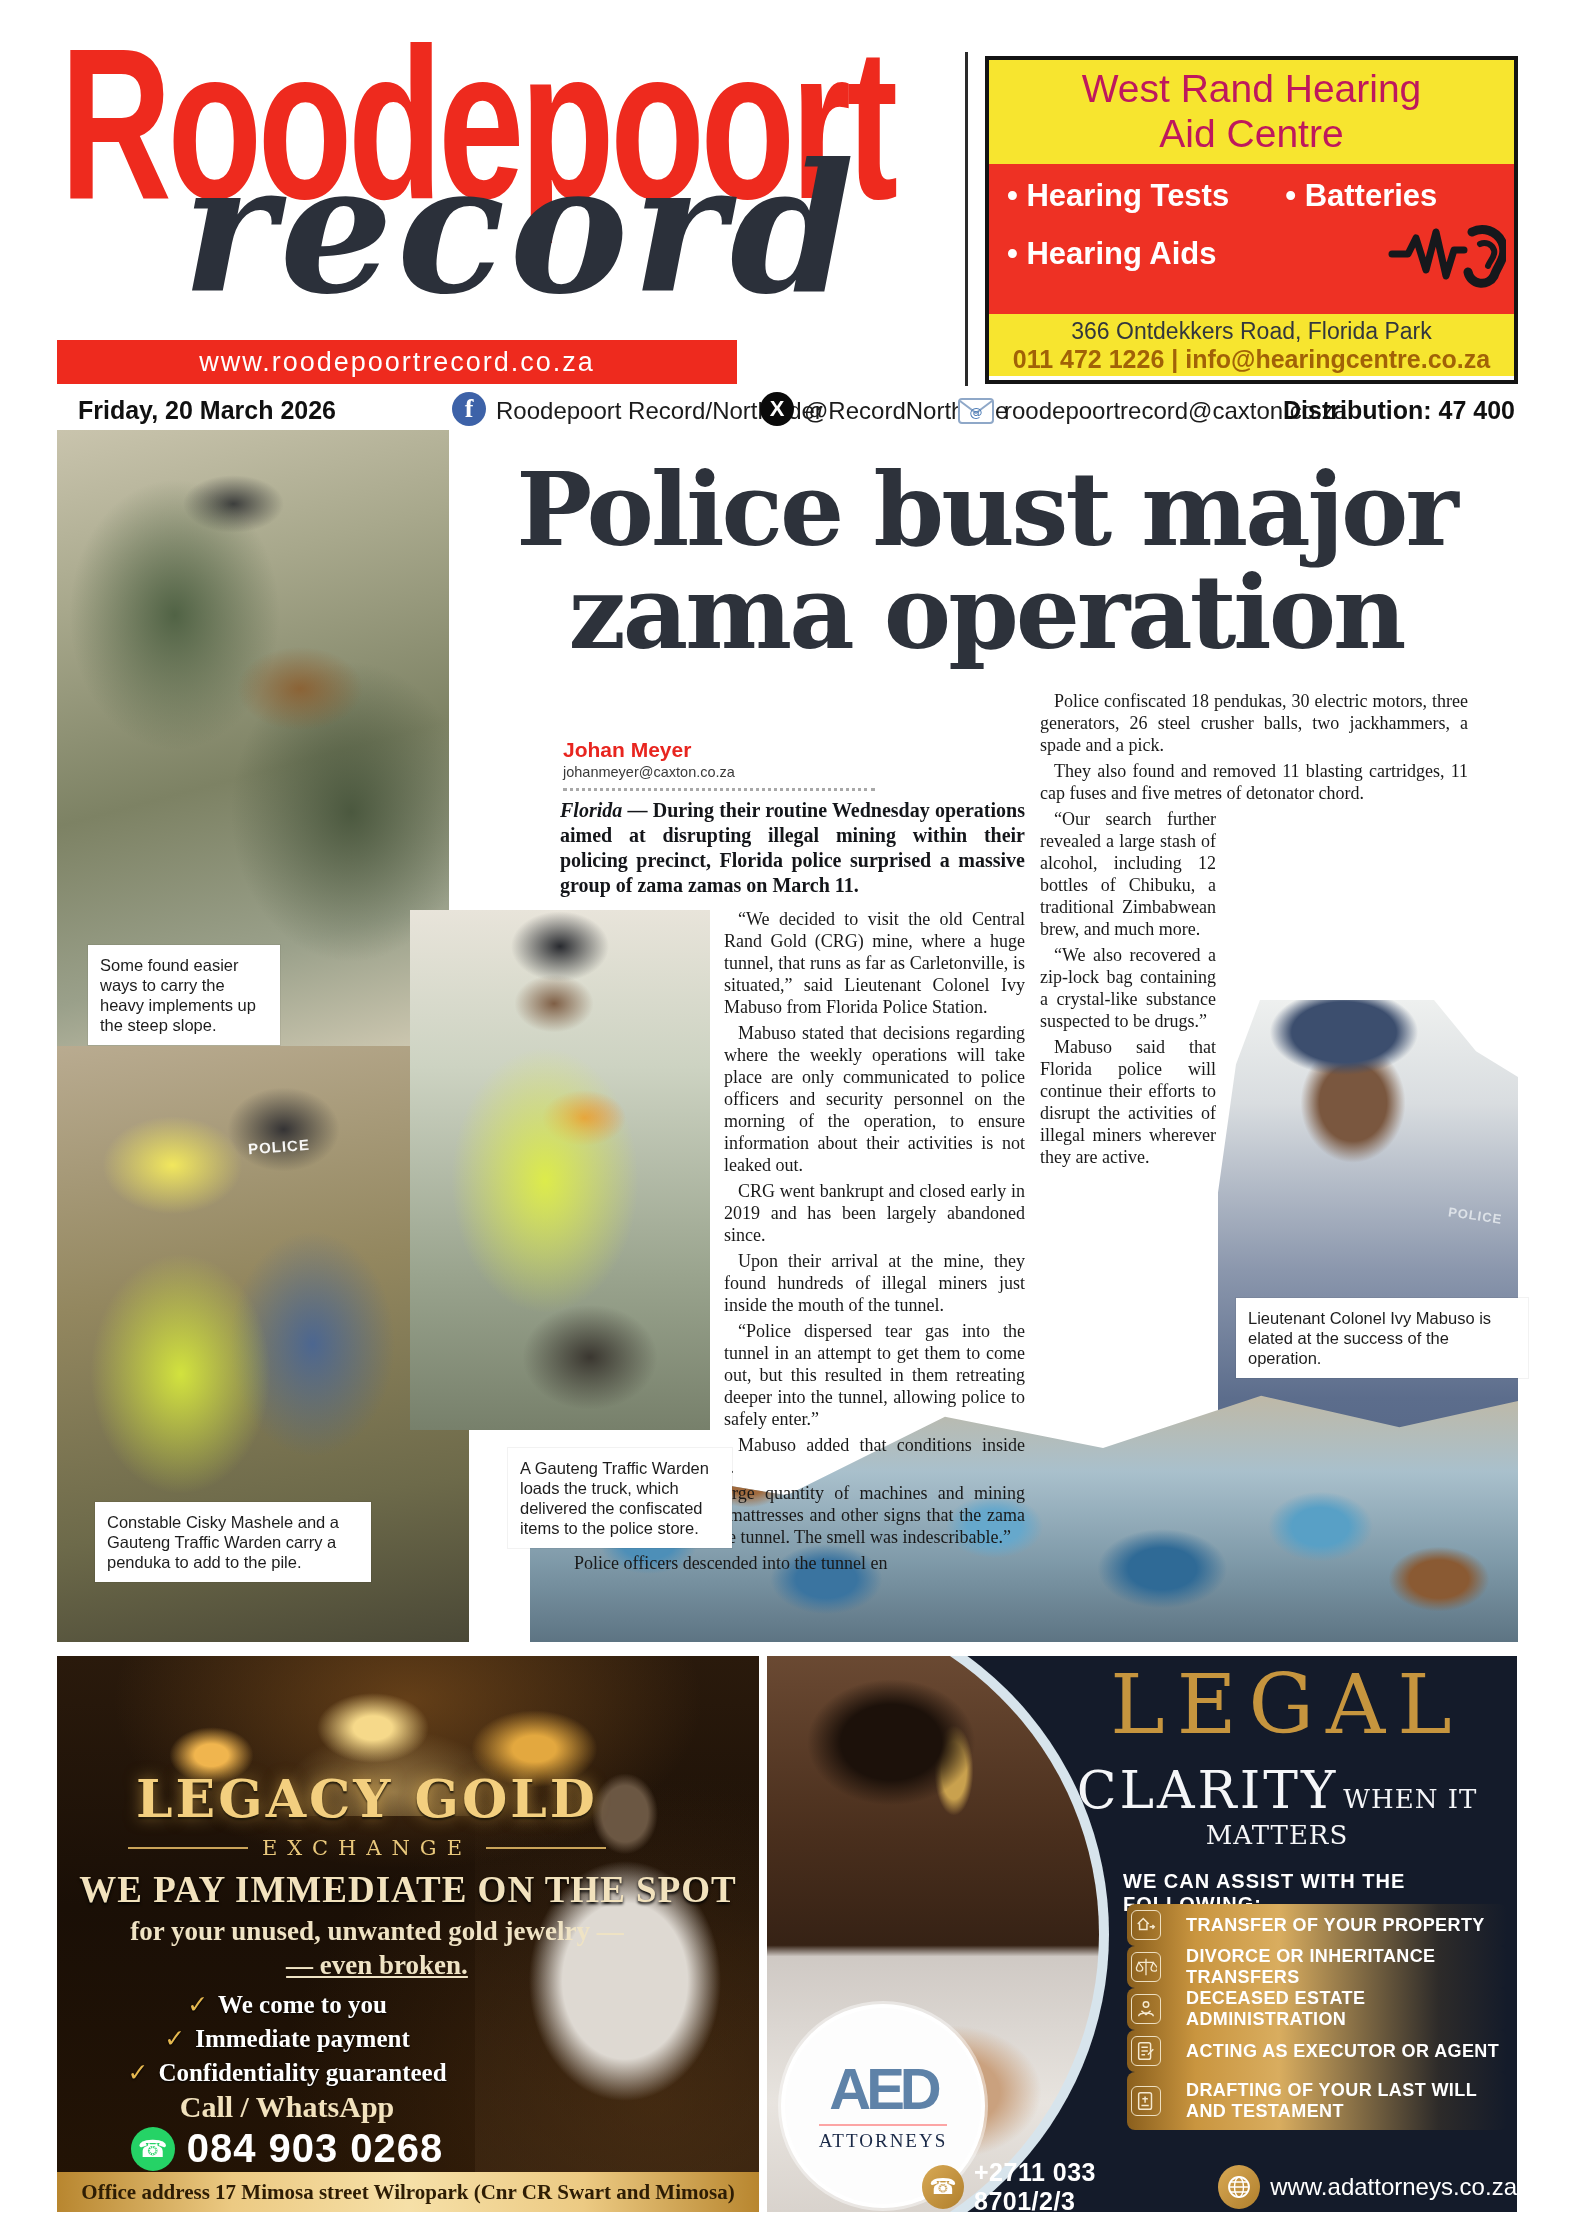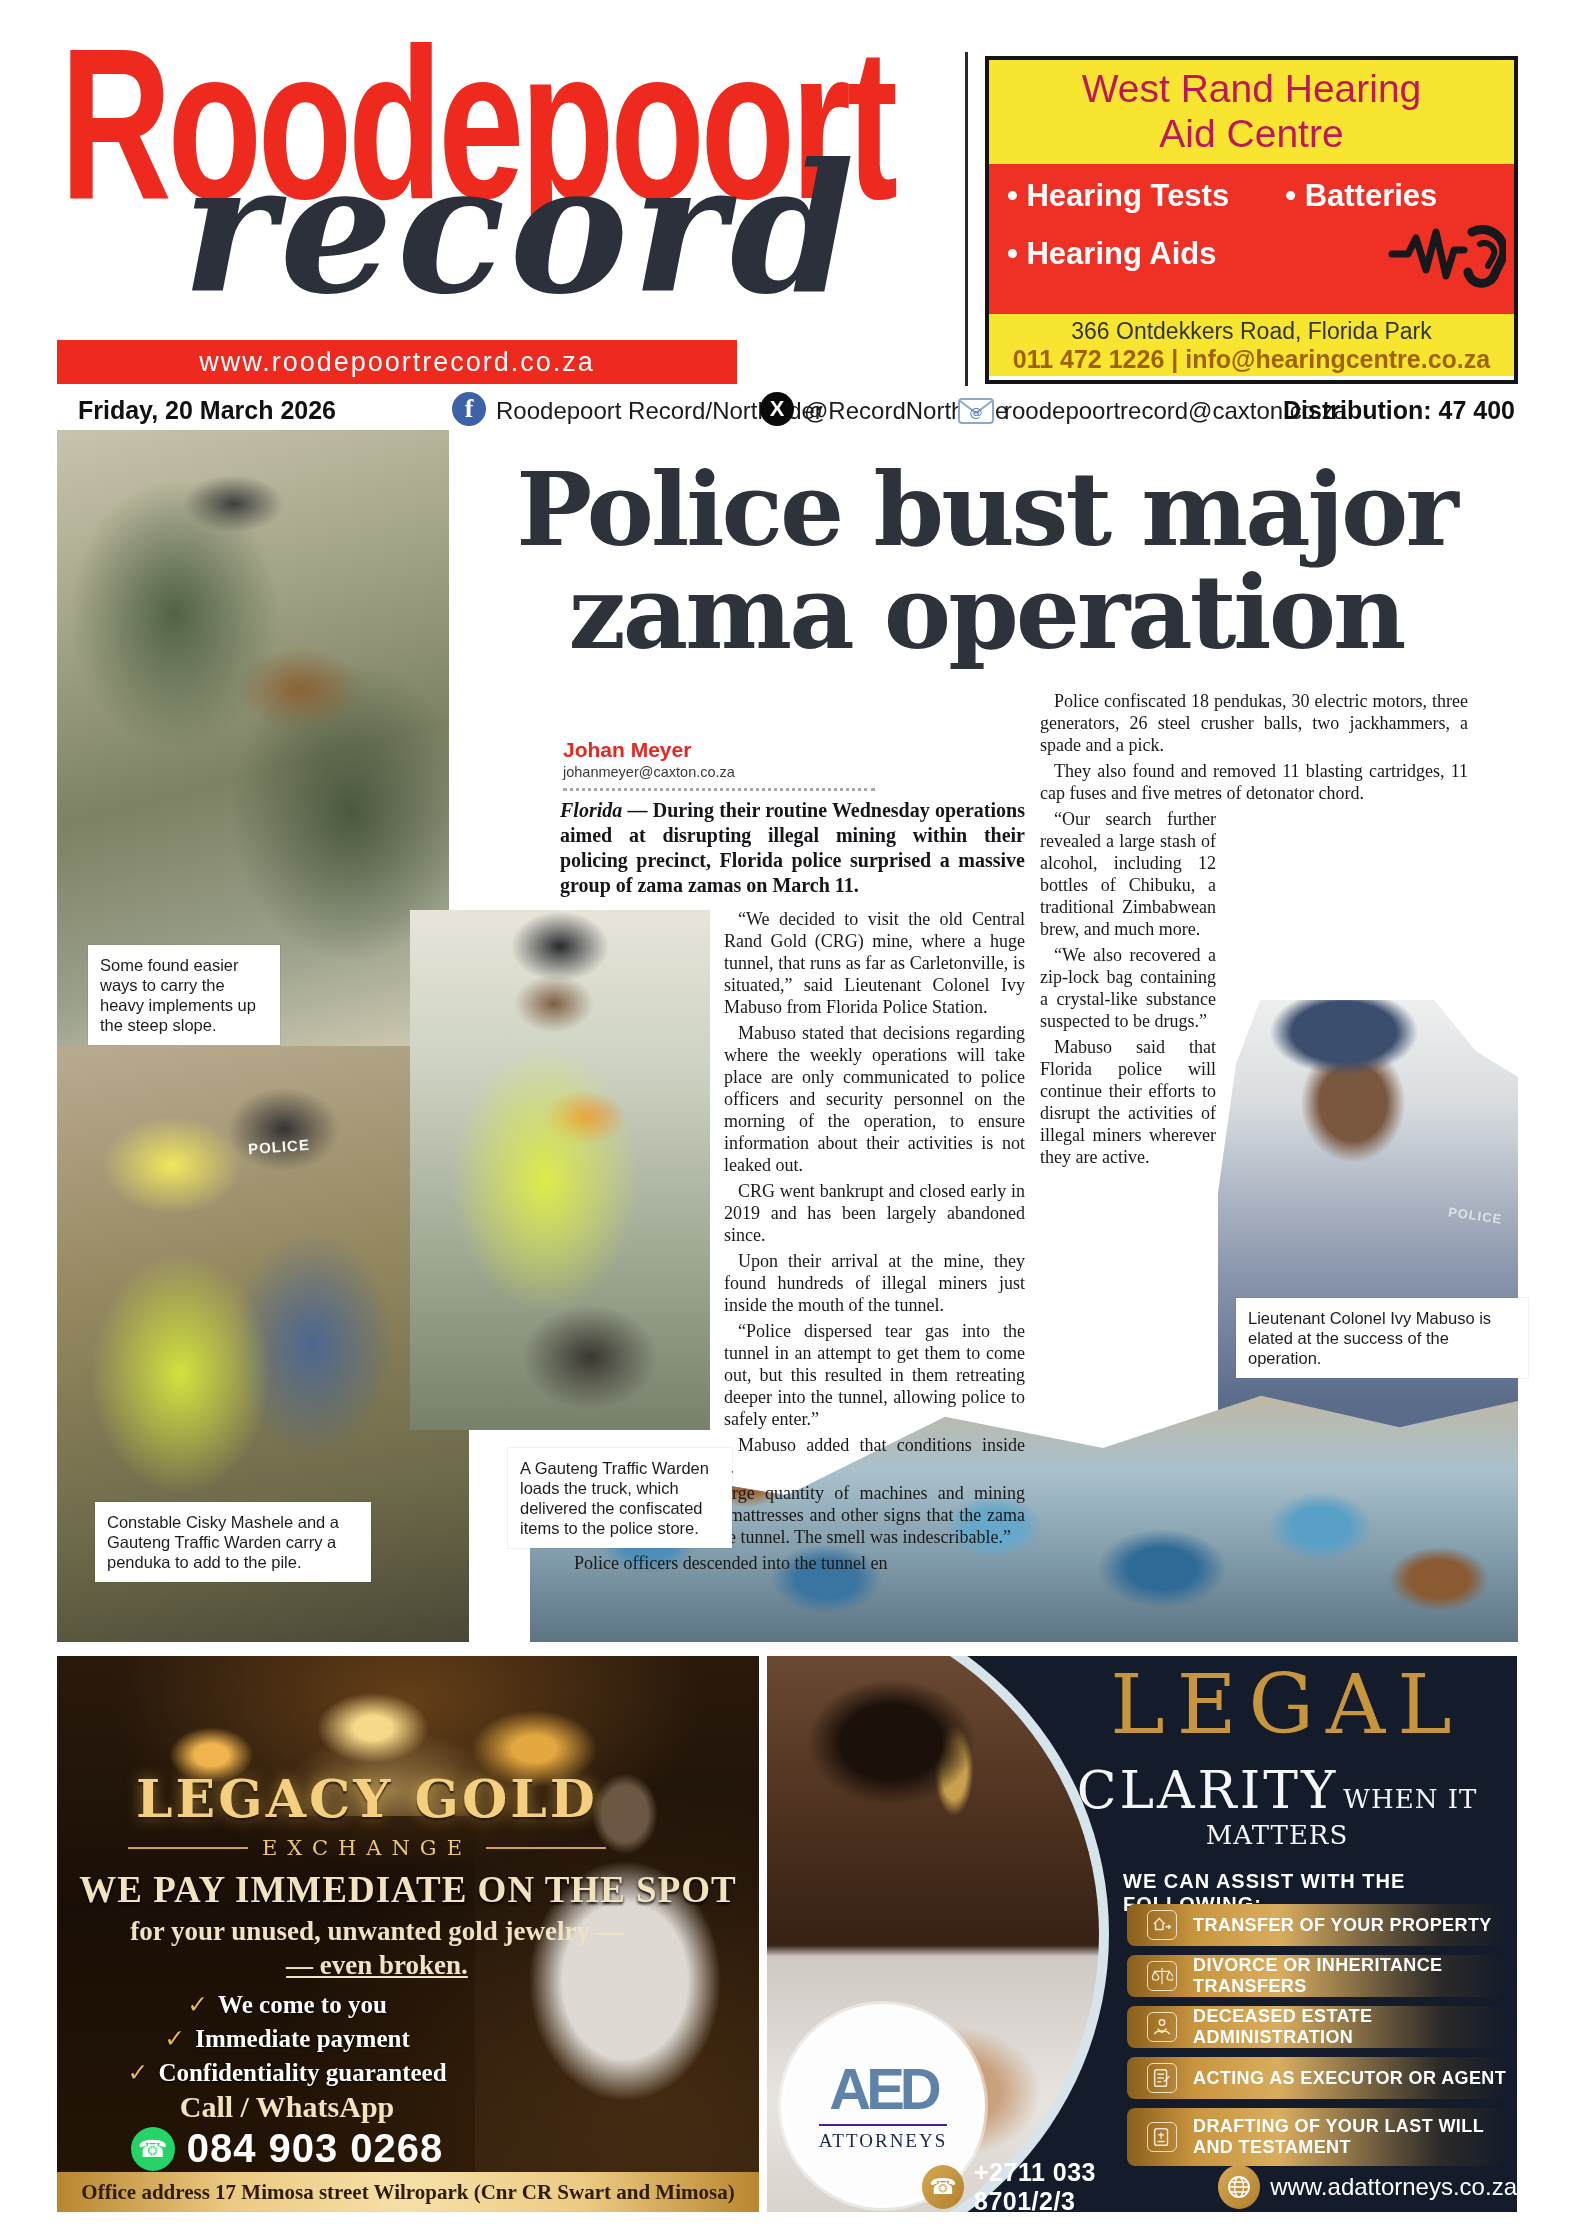--- a/index.html
+++ b/index.html
@@ -160,33 +160,33 @@
       clip-path:ellipse(340px 336px at 0% 50%);
       background:
         radial-gradient(120px 90px at 38% 16%, #1c110a 0 42%, rgba(0,0,0,0) 70%),
         radial-gradient(26px 60px at 56% 21%, #c9a14e 0 48%, rgba(0,0,0,0) 75%),
         radial-gradient(130px 95px at 55% 78%, #caa17e 0 38%, rgba(0,0,0,0) 70%),
         linear-gradient(180deg,#6b4a33 0%,#4a2f1d 32%,#362215 52%,#cfc9c4 54%,#e8e4df 80%,#d8d2cc 100%);}
   .aed-logo{position:absolute;left:18px;top:352px;width:196px;height:196px;border-radius:50%;
       background:#fdfdfd;display:flex;flex-direction:column;align-items:center;justify-content:center;
       box-shadow:0 0 0 4px #fff,0 0 0 7px rgba(255,255,255,.45);}
   .aed-a{font-size:58px;font-weight:bold;color:#5e82a8;letter-spacing:-5px;line-height:58px;}
-  .aed-b{font-size:19px;color:#1a2947;letter-spacing:2px;margin-top:6px;border-top:2px solid #4c1d95;
+  .aed-b{font-size:19px;color:#1a2947;letter-spacing:2px;margin-top:6px;border-top:2px solid #fca5a5;
       padding-top:4px;font-family:"Liberation Serif",serif;}
   .lg1{position:absolute;left:300px;top:6px;width:440px;text-align:center;
       font-family:"DejaVu Serif",serif;font-size:82px;line-height:86px;color:#c6953e;letter-spacing:12px;}
   .lg2{position:absolute;left:270px;top:104px;width:480px;text-align:center;color:#f5f6f8;
       font-family:"DejaVu Serif",serif;}
   .lg2 .big{font-size:52px;letter-spacing:3px;}
   .lg2 .small{font-size:26px;letter-spacing:1px;}
   .assist{position:absolute;left:356px;top:214px;font-size:20px;font-weight:bold;color:#fff;
       letter-spacing:1px;}
   .pills{position:absolute;left:360px;top:248px;width:380px;}
-  .pill{display:flex;align-items:center;gap:16px;height:42px;margin-bottom:9px;border-radius:8px;
-      padding-left:20px;box-sizing:border-box;
+  .pill{display:flex;align-items:center;gap:25px;height:42px;border-radius:8px;
+      padding-left:4px;box-sizing:border-box;
       background:linear-gradient(90deg,#8a5f1d 0%,#c9953f 18%,#d9ad5f 40%,rgba(120,90,40,.25) 82%,rgba(20,26,40,0) 100%);}
   .pill.tall{height:58px;}
   .pill-icon{flex:0 0 30px;width:30px;height:30px;border:1.5px solid rgba(245,235,210,.9);border-radius:6px;
       display:flex;align-items:center;justify-content:center;box-sizing:border-box;}
   .pill-label{font-size:18px;font-weight:bold;color:#fff;letter-spacing:.4px;line-height:1.15;}
   .contact-row{position:absolute;left:155px;top:502px;display:flex;align-items:center;gap:10px;}
   .gold-circle{width:44px;height:44px;border-radius:50%;text-align:center;line-height:44px;
       background:linear-gradient(135deg,#d8a955,#b07f2c);color:#fff;font-size:22px;
       font-family:"DejaVu Sans",sans-serif;display:flex;align-items:center;justify-content:center;}
   .la-phone{font-size:25px;font-weight:bold;color:#fff;letter-spacing:.5px;margin-right:14px;}

